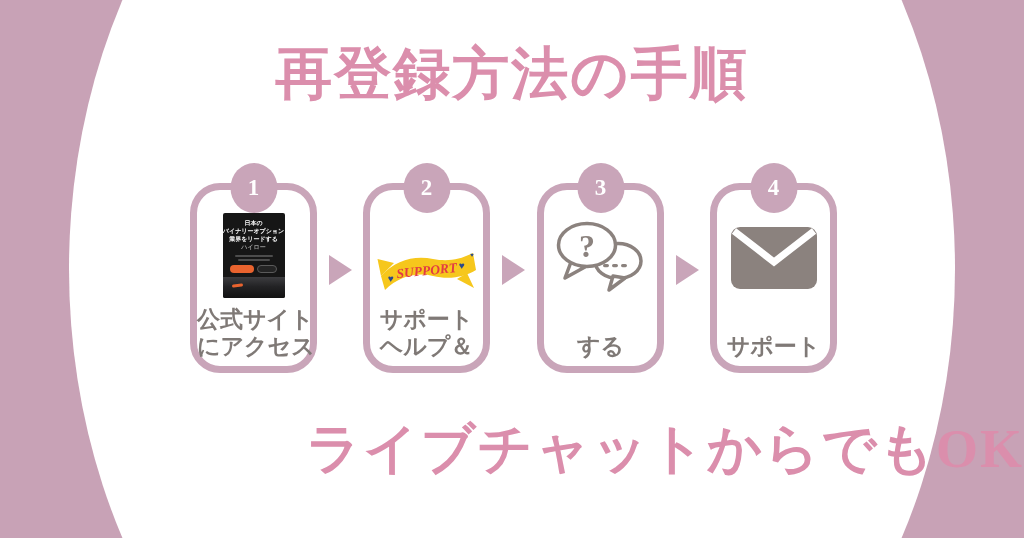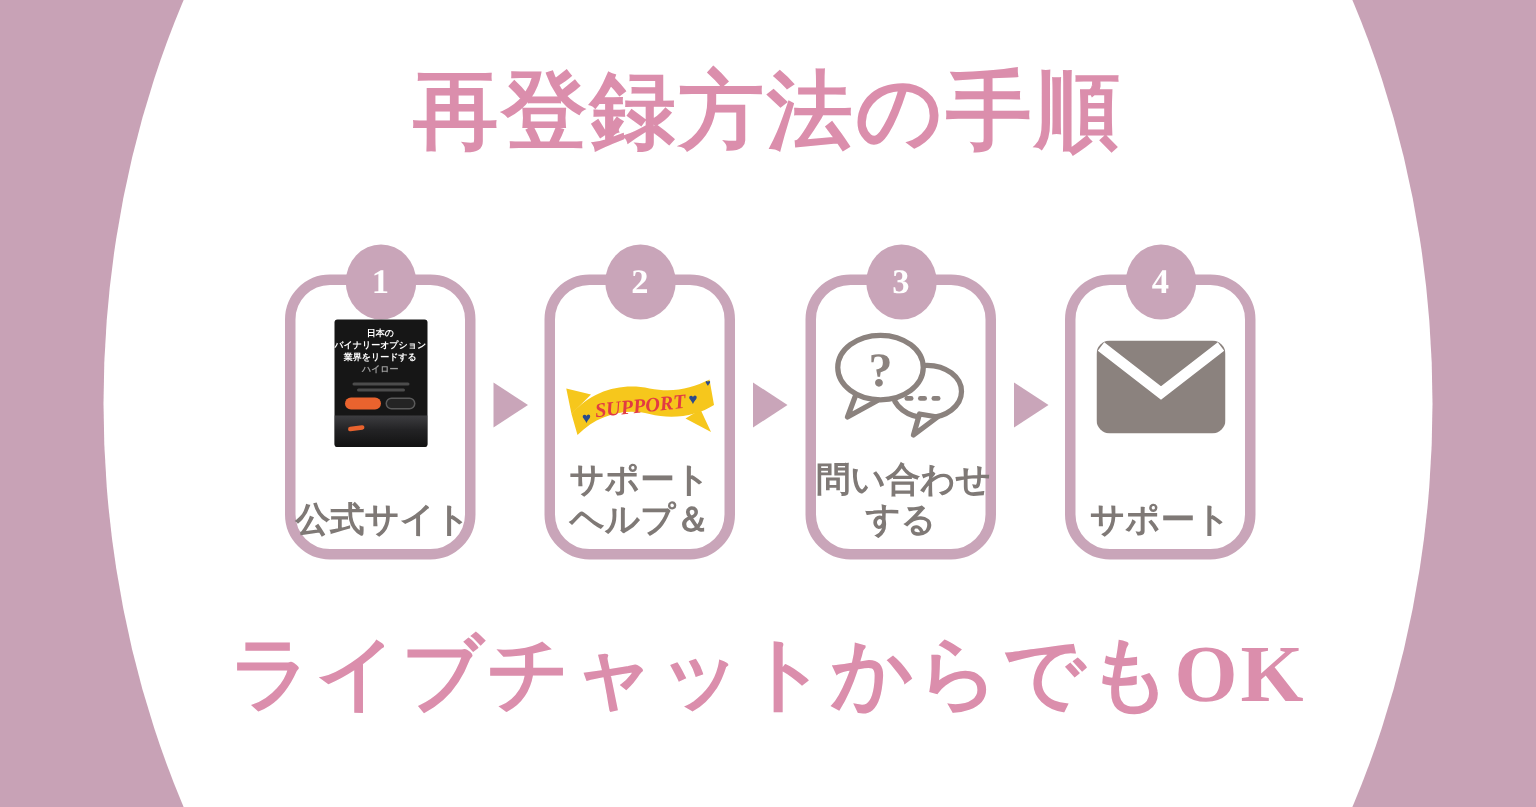--- a/index.html
+++ b/index.html
@@ -12,21 +12,21 @@
     position:absolute; left:69px; top:-296px;
     width:886px; height:1130px; background:#ffffff; border-radius:50%;
   }
   .title {
     position:absolute; top:36px; left:0; width:100%;
     text-align:center; font-size:57px; font-weight:bold;
     color:#db8eac; letter-spacing:2px;
   }
   .footer-note {
     position:absolute; top:413px; left:0; width:100%;
-    text-align:center; font-size:54px; font-weight:bold;
+    text-align:right; font-size:54px; font-weight:bold;
     color:#db8eac; letter-spacing:2px;
   }
   .card {
     position:absolute; top:183px; width:113px; height:176px;
     background:#ffffff; border:7px solid #c9a5b9; border-radius:30px;
   }
   .card-1 { left:190px; } .card-2 { left:363px; }
   .card-3 { left:537px; } .card-4 { left:710px; }
   .badge {
     position:absolute; top:-27px; left:50%; transform:translateX(-50%);
@@ -91,20 +91,21 @@
       <div class="thumb-bar b1"></div>
       <div class="thumb-bar b2"></div>
       <div class="thumb-buttons">
         <div class="thumb-btn-primary"></div>
         <div class="thumb-btn-secondary"></div>
       </div>
       <div class="thumb-laptop"></div>
     </div>
     <div class="card-label">
       <div>公式サイト</div>
+      <div>にアクセス</div>
     </div>
   </div>
 
   <div class="arrow arrow-1"></div>
 
   <div class="card card-2">
     <div class="badge">2</div>
     <svg class="icon-slot banner-svg" viewBox="0 0 100 54">
       <path d="M4,30 L0.5,13 L17,17 Z" fill="#f6c71c"></path>
       <path d="M90,27 L97,42 L80,33 Z" fill="#f6c71c"></path>
@@ -128,21 +129,20 @@
       <ellipse cx="63" cy="43" rx="23" ry="17.5" fill="#ffffff" stroke="#8b827e" stroke-width="3.5"></ellipse>
       <path d="M58,58 L54,72 L70,60 Z" fill="#ffffff" stroke="#8b827e" stroke-width="3.5" stroke-linejoin="round"></path>
       <path d="M16,44 L10,60 L30,49 Z" fill="#ffffff" stroke="#8b827e" stroke-width="3.5" stroke-linejoin="round"></path>
       <ellipse cx="32" cy="27" rx="28.5" ry="21.5" fill="#ffffff" stroke="#8b827e" stroke-width="3.5"></ellipse>
       <rect x="48" y="46" width="6" height="3.2" rx="1.6" fill="#8b827e"></rect>
       <rect x="57" y="46" width="6" height="3.2" rx="1.6" fill="#8b827e"></rect>
       <rect x="66" y="46" width="6" height="3.2" rx="1.6" fill="#8b827e"></rect>
       <text x="32" y="39" font-size="32" font-weight="bold" fill="#8b827e" text-anchor="middle">?</text>
     </svg>
     <div class="card-label">
-      <div>問い合わせ</div>
       <div>する</div>
     </div>
   </div>
 
   <div class="arrow arrow-3"></div>
 
   <div class="card card-4">
     <div class="badge">4</div>
     <svg class="icon-slot envelope-svg" viewBox="0 0 86 62">
       <rect x="0" y="0" width="86" height="62" rx="9" fill="#8b827e"></rect>

